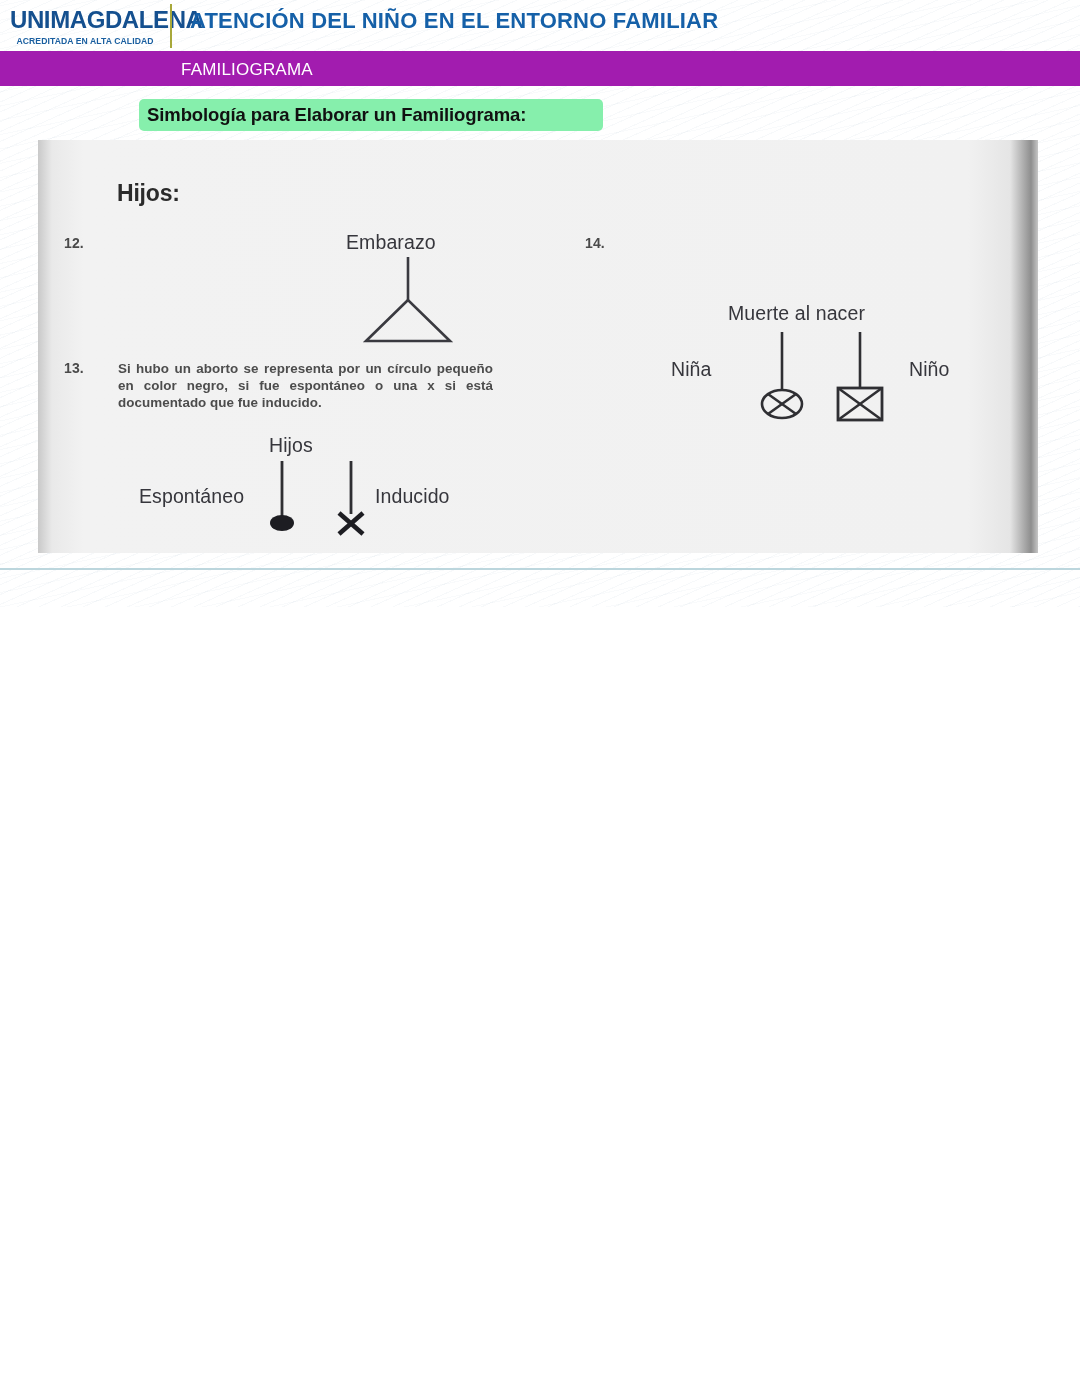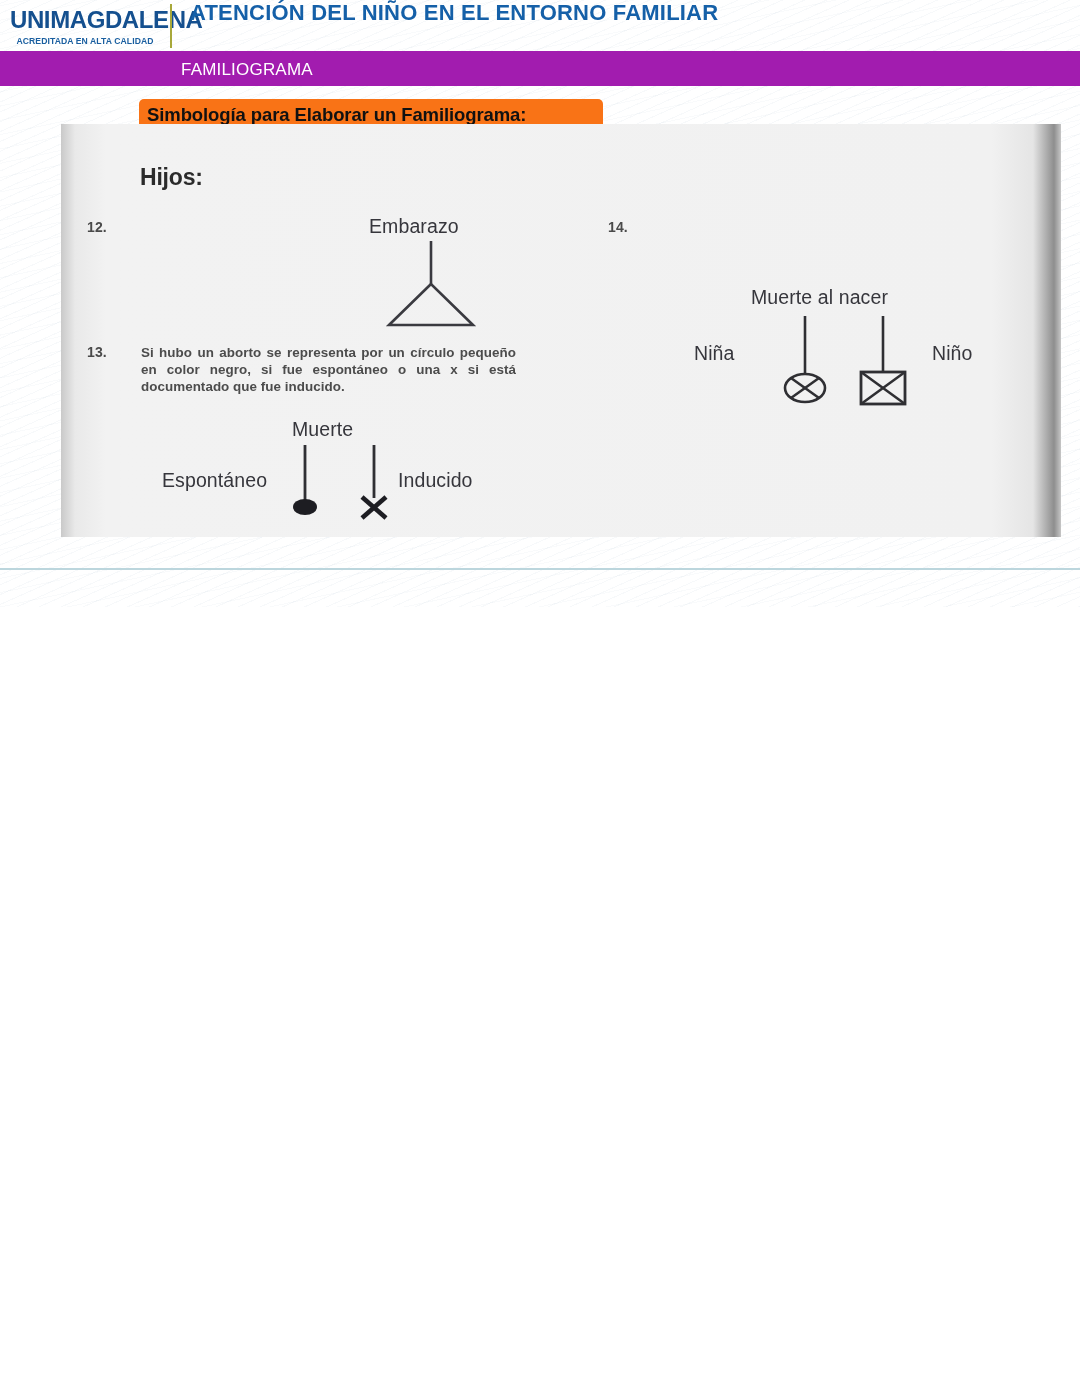--- a/index.html
+++ b/index.html
@@ -64,21 +64,21 @@
     white-space: nowrap;
   }
   .logo-divider {
     position: absolute;
     left: 170px; top: 4px;
     width: 2px; height: 44px;
     background: #a8a83a;
   }
   .header-title {
     position: absolute;
-    left: 190px; top: 0;
+    left: 190px; top: 8px;
     font-size: 22px;
     font-weight: bold;
     color: #1560a8;
     letter-spacing: 0.2px;
     white-space: nowrap;
   }
 
   
   .blue-band {
     position: absolute;
@@ -92,46 +92,45 @@
     font-size: 17px;
     color: #ffffff;
     letter-spacing: 0.2px;
   }
 
   
   .yellow-pill {
     position: absolute;
     left: 139px; top: 99px;
     width: 464px; height: 32px;
-    background: #f97316;
+    background: #86efac;
     border-radius: 5px;
     display: flex;
     align-items: center;
   }
   .yellow-pill-text {
     margin-left: 8px;
     font-size: 18.5px;
     font-weight: bold;
     color: #111111;
     letter-spacing: -0.1px;
     white-space: nowrap;
   }
 
   
   .panel {
     position: absolute;
-    left: 38px; top: 124px;
+    left: 38px; top: 140px;
     width: 1000px; height: 413px;
     background: #ececec;
     background-image:
       linear-gradient(to right,
         #c9c9c9 0px, #e9e9e9 14px, #f2f2f2 45px,
         #f1f1f1 930px, #e5e5e5 972px, #8e8e8e 993px, #c6c6c6 1000px);
     overflow: hidden;
-    margin-left: 23px;
   }
 
   .panel-heading {
     position: absolute;
     left: 79px; top: 40px;
     font-size: 23px;
     font-weight: bold;
     color: #2b2b2b;
     letter-spacing: -0.2px;
   }
@@ -211,21 +210,21 @@
 
     <div class="fig-label dark" style="left:308px; top:91px;">Embarazo</div>
     <svg class="fig-svg" style="left:300px; top:115px;" width="140" height="90" viewBox="0 0 140 90">
       <line x1="70" y1="2" x2="70" y2="45" stroke="#3a3a40" stroke-width="2.6"></line>
       <polygon points="70,45 28,86 112,86" fill="none" stroke="#3a3a40" stroke-width="2.6" stroke-linejoin="miter"></polygon>
     </svg>
 
     <div class="item-num" style="left:26px; top:220px;">13.</div>
     <div class="item-body justify" style="left:80px; top:220px; width:375px;">Si hubo un aborto se representa por un círculo pequeño en color negro, si fue espontáneo o una x si está documentado que fue inducido.</div>
 
-    <div class="fig-label dark" style="left:231px; top:294px;">Muerte</div>
+    <div class="fig-label dark" style="left:231px; top:294px;">Hijos</div>
     <div class="fig-label dark" style="left:101px; top:345px;">Espontáneo</div>
     <div class="fig-label dark" style="left:337px; top:345px;">Inducido</div>
     <svg class="fig-svg" style="left:225px; top:318px;" width="130" height="85" viewBox="0 0 130 85">
 
       <line x1="19" y1="3" x2="19" y2="58" stroke="#2f2f33" stroke-width="2.8"></line>
       <ellipse cx="19" cy="65" rx="12" ry="8" fill="#1d1d22"></ellipse>
 
       <line x1="88" y1="3" x2="88" y2="56" stroke="#2f2f33" stroke-width="2.8"></line>
       <line x1="76" y1="55" x2="100" y2="76" stroke="#1d1d22" stroke-width="4.6" stroke-linecap="butt"></line>
       <line x1="100" y1="55" x2="76" y2="76" stroke="#1d1d22" stroke-width="4.6" stroke-linecap="butt"></line>

